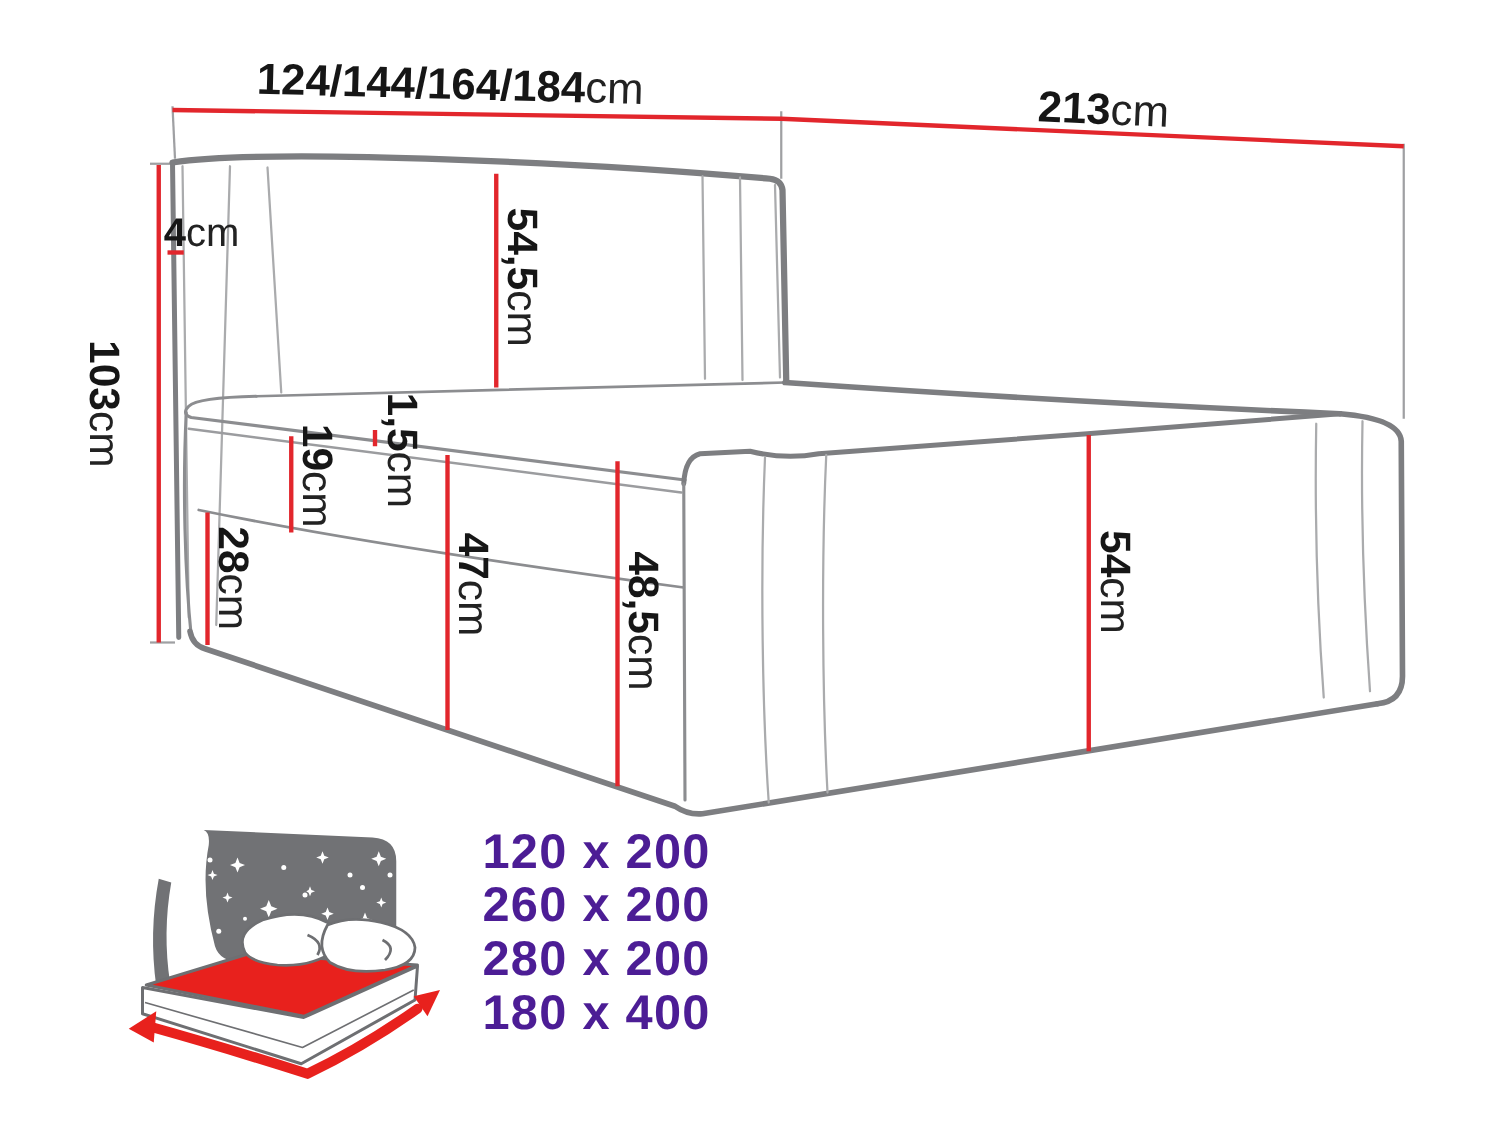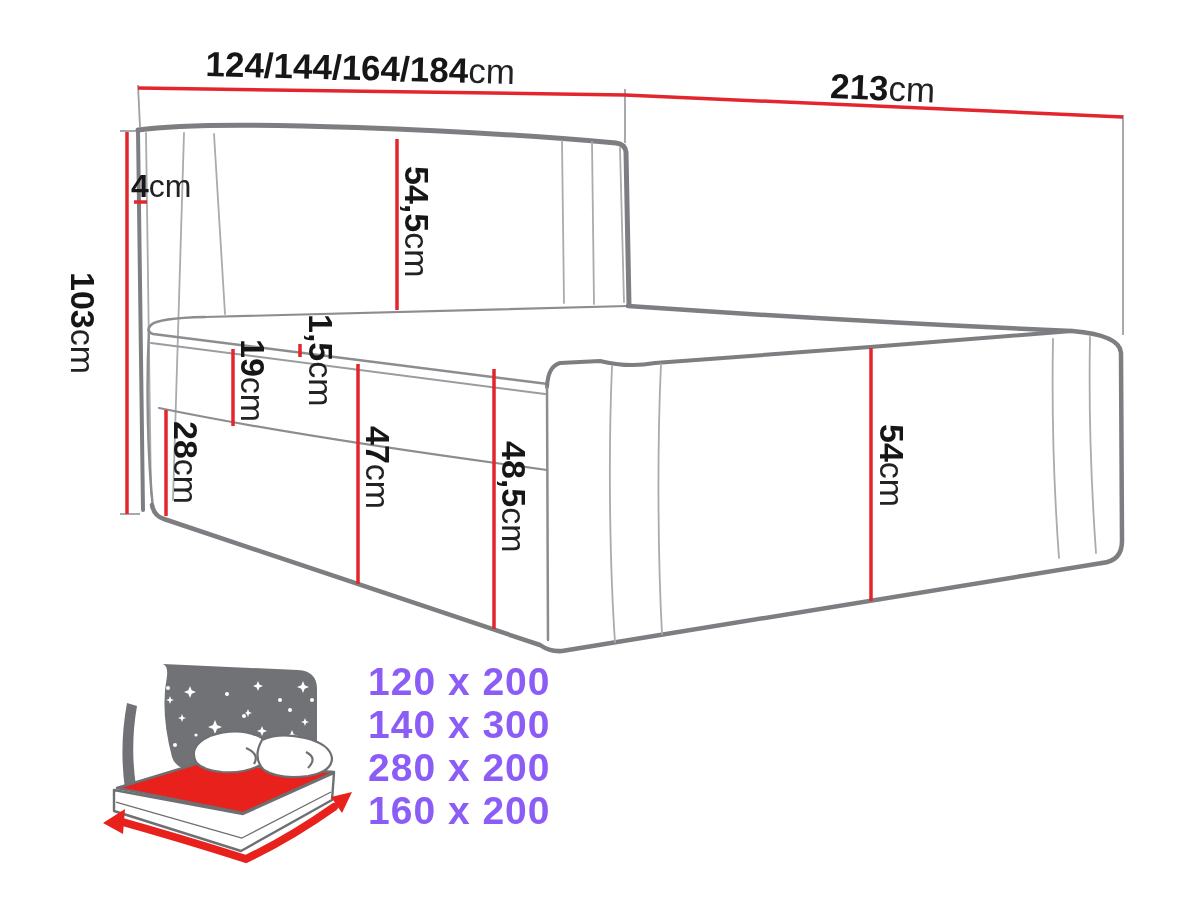--- a/index.html
+++ b/index.html
@@ -10,21 +10,21 @@
   .dim-label{position:absolute;white-space:nowrap;color:#161616;font-size:35px;line-height:1;}
   .dim-label .num{font-weight:700;}
   .dim-label .unit{font-weight:400;color:#222;}
   .dim-label-v{position:absolute;white-space:nowrap;color:#161616;font-size:34px;line-height:1;
        writing-mode:vertical-rl;}
   .dim-label-v .num{font-weight:700;}
   .dim-label-v .unit{font-weight:400;color:#222;}
   .small4{font-size:32px;}
   .tilt1{transform:rotate(1.5deg);transform-origin:left top;}
   .tilt2{transform:rotate(2.5deg);transform-origin:left top;}
-  .sizes{position:absolute;left:368px;top:660px;color:#8b5cf6;font-weight:700;
+  .sizes{position:absolute;left:386px;top:660px;color:#4c1d95;font-weight:700;
        font-size:39px;line-height:43px;letter-spacing:1px;}
 </style>
 </head>
 <body>
 
 <div id="stage">
 
 <svg width="1200" height="900" viewBox="0 0 1200 900">
 
   <g stroke="#9fa0a3" stroke-width="1.8" fill="none">
@@ -175,18 +175,18 @@
   <div class="dim-label-v" style="left:497px;top:441px;">
     <span class="num">48,5</span><span class="unit">cm</span>
   </div>
 
   <div class="dim-label-v" style="left:875px;top:424px;">
     <span class="num">54</span><span class="unit">cm</span>
   </div>
 
   <div class="sizes">
     <div>120 x 200</div>
-    <div>140 x 300</div>
+    <div>260 x 200</div>
     <div>280 x 200</div>
-    <div>160 x 200</div>
+    <div>180 x 400</div>
   </div>
 
 </div>
 
 </body></html>

